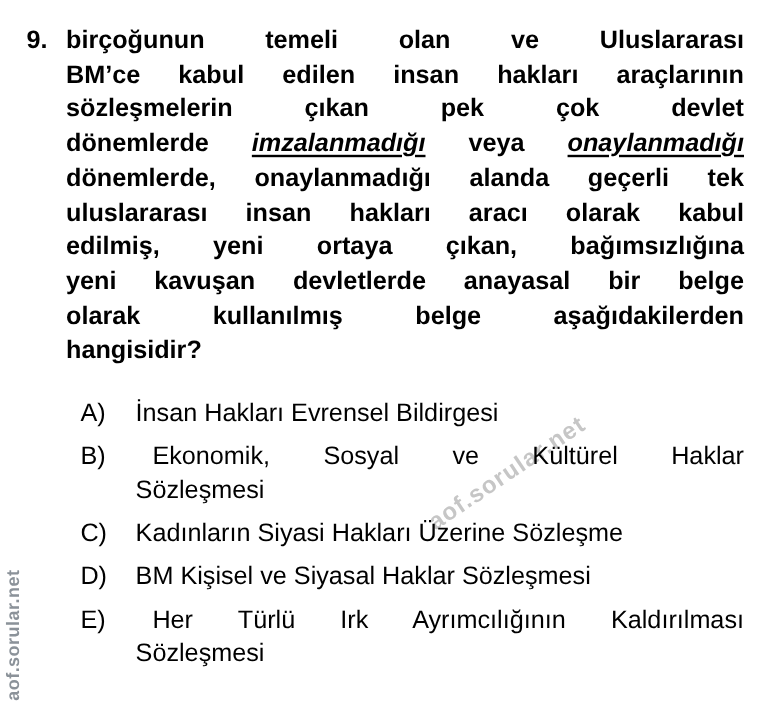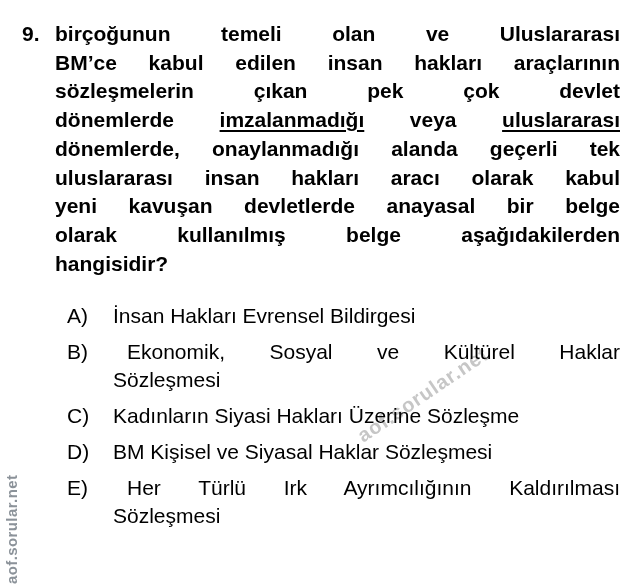--- a/index.html
+++ b/index.html
@@ -31,20 +31,21 @@
     font-weight: bold;
     font-size: 21px;
     line-height: 28.7px;
   }
   .q-line { text-align: justify; }
   .q-line.jl { text-align-last: justify; }
   .q-text span.u {
     text-decoration: underline;
     text-decoration-thickness: 2px;
     text-underline-offset: 3px;
+    font-style: italic;
   }
   .options { margin-top: 24px; margin-left: 45px; }
   .opt {
     display: flex;
     font-size: 21px;
     line-height: 28px;
     margin-bottom: 8px;
   }
   .opt-label { width: 46px; flex: 0 0 46px; }
   .opt-text { flex: 1; }
@@ -82,23 +83,24 @@
 
   <div class="wm wm-side" style="color: rgb(139, 146, 153);">aof.sorular.net</div>
 
   <div class="content">
     <div class="q-row">
       <div class="q-num">9.</div>
       <div class="q-text" id="question-text">
           <div class="q-line jl"><span>birçoğunun temeli olan ve Uluslararası</span></div>
           <div class="q-line jl"><span>BM’ce kabul edilen insan hakları araçlarının</span></div>
           <div class="q-line jl"><span>sözleşmelerin çıkan pek çok devlet</span></div>
-          <div class="q-line jl"><span>dönemlerde </span><span class="u">imzalanmadığı</span><span> veya </span><span class="u">uluslararası</span></div>
+          <div class="q-line jl"><span>dönemlerde </span><span class="u">imzalanmadığı</span><span> veya </span><span class="u">onaylanmadığı</span></div>
           <div class="q-line jl"><span>dönemlerde, onaylanmadığı alanda geçerli tek</span></div>
           <div class="q-line jl"><span>uluslararası insan hakları aracı olarak kabul</span></div>
+          <div class="q-line jl"><span>edilmiş, yeni ortaya çıkan, bağımsızlığına</span></div>
           <div class="q-line jl"><span>yeni kavuşan devletlerde anayasal bir belge</span></div>
           <div class="q-line jl"><span>olarak kullanılmış belge aşağıdakilerden</span></div>
           <div class="q-line"><span>hangisidir?</span></div>
         </div>
     </div>
 
     <div class="options" id="options-list">
         <div class="opt">
           <div class="opt-label">A)</div>
           <div class="opt-text">

